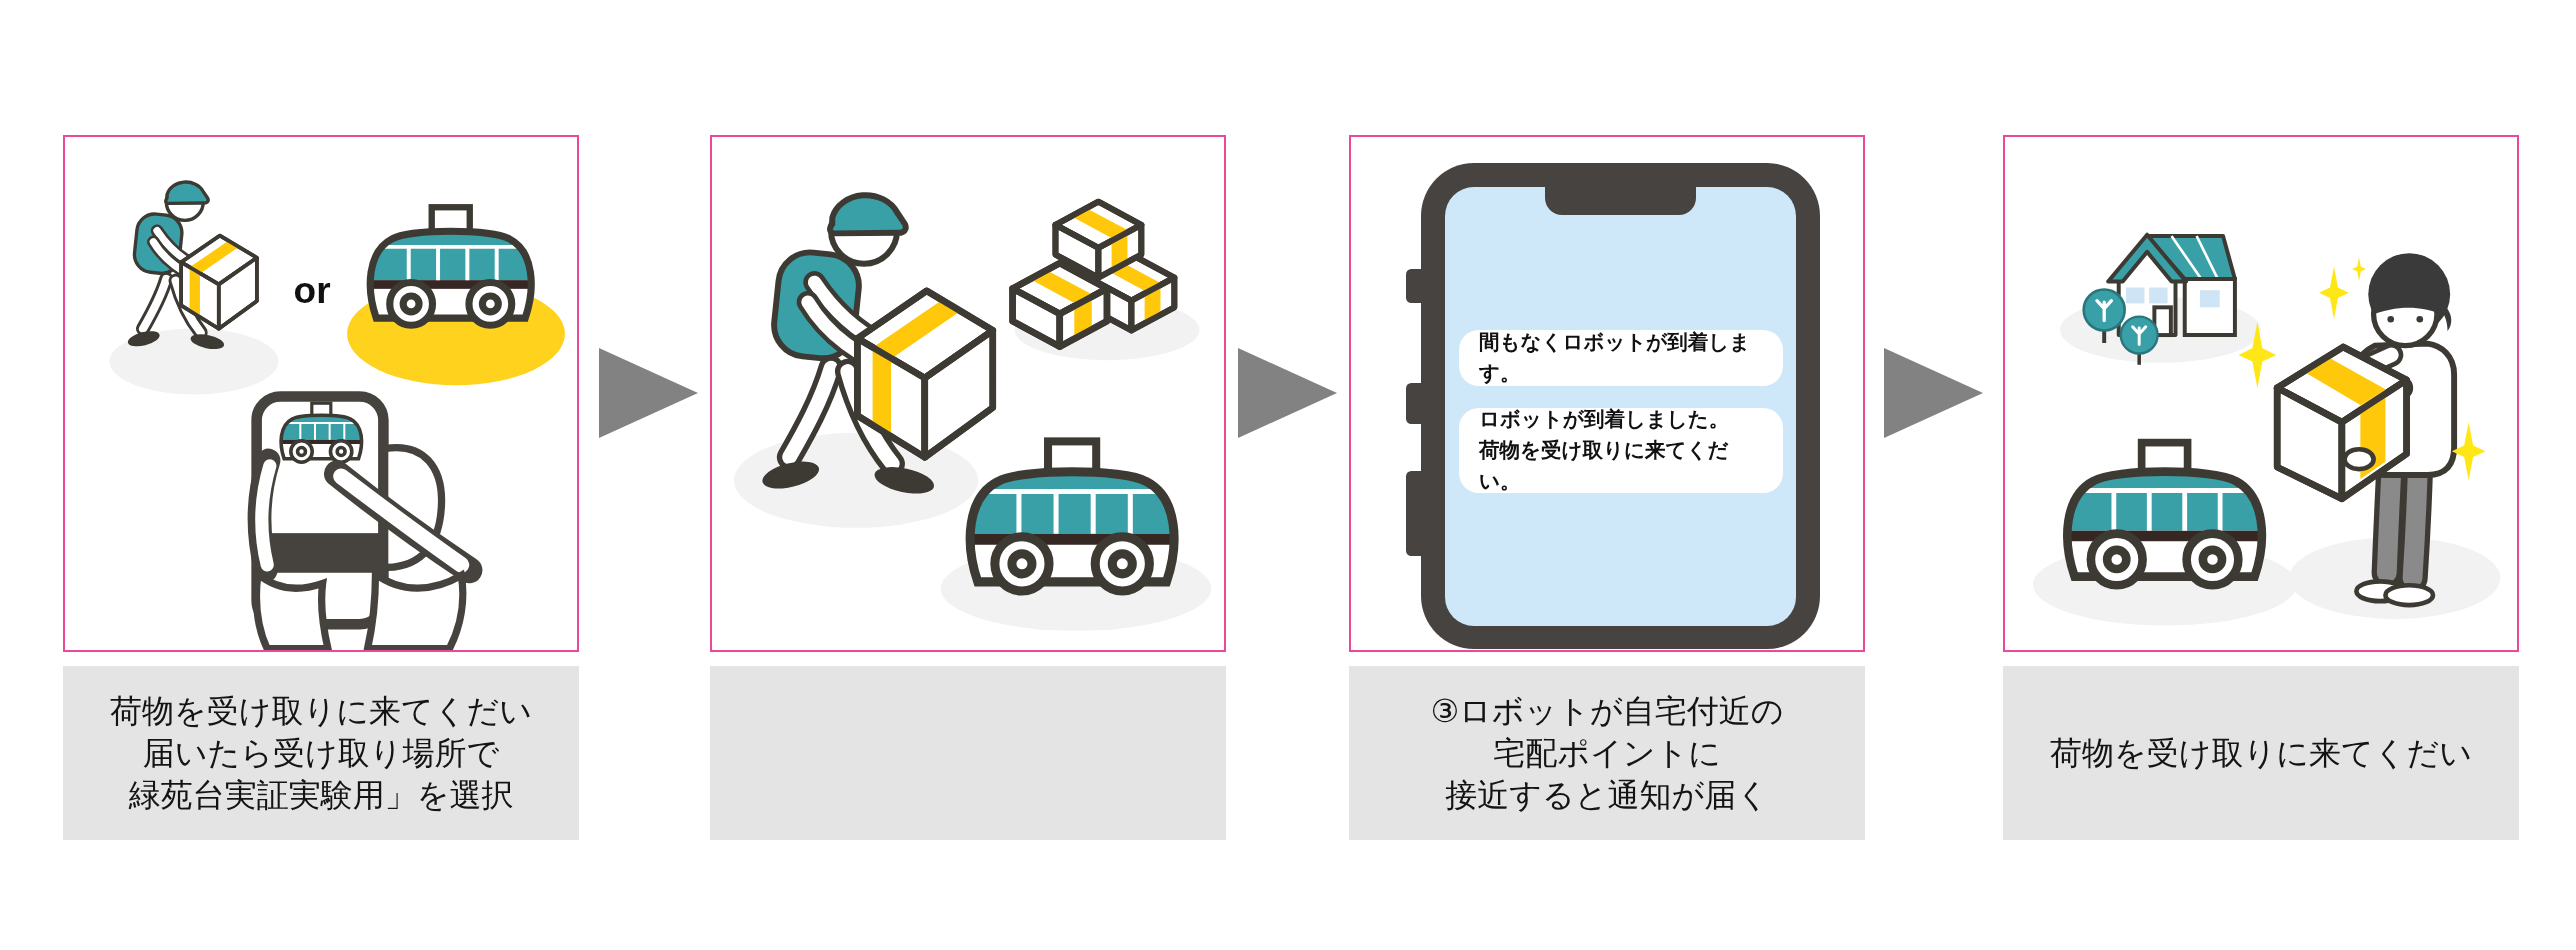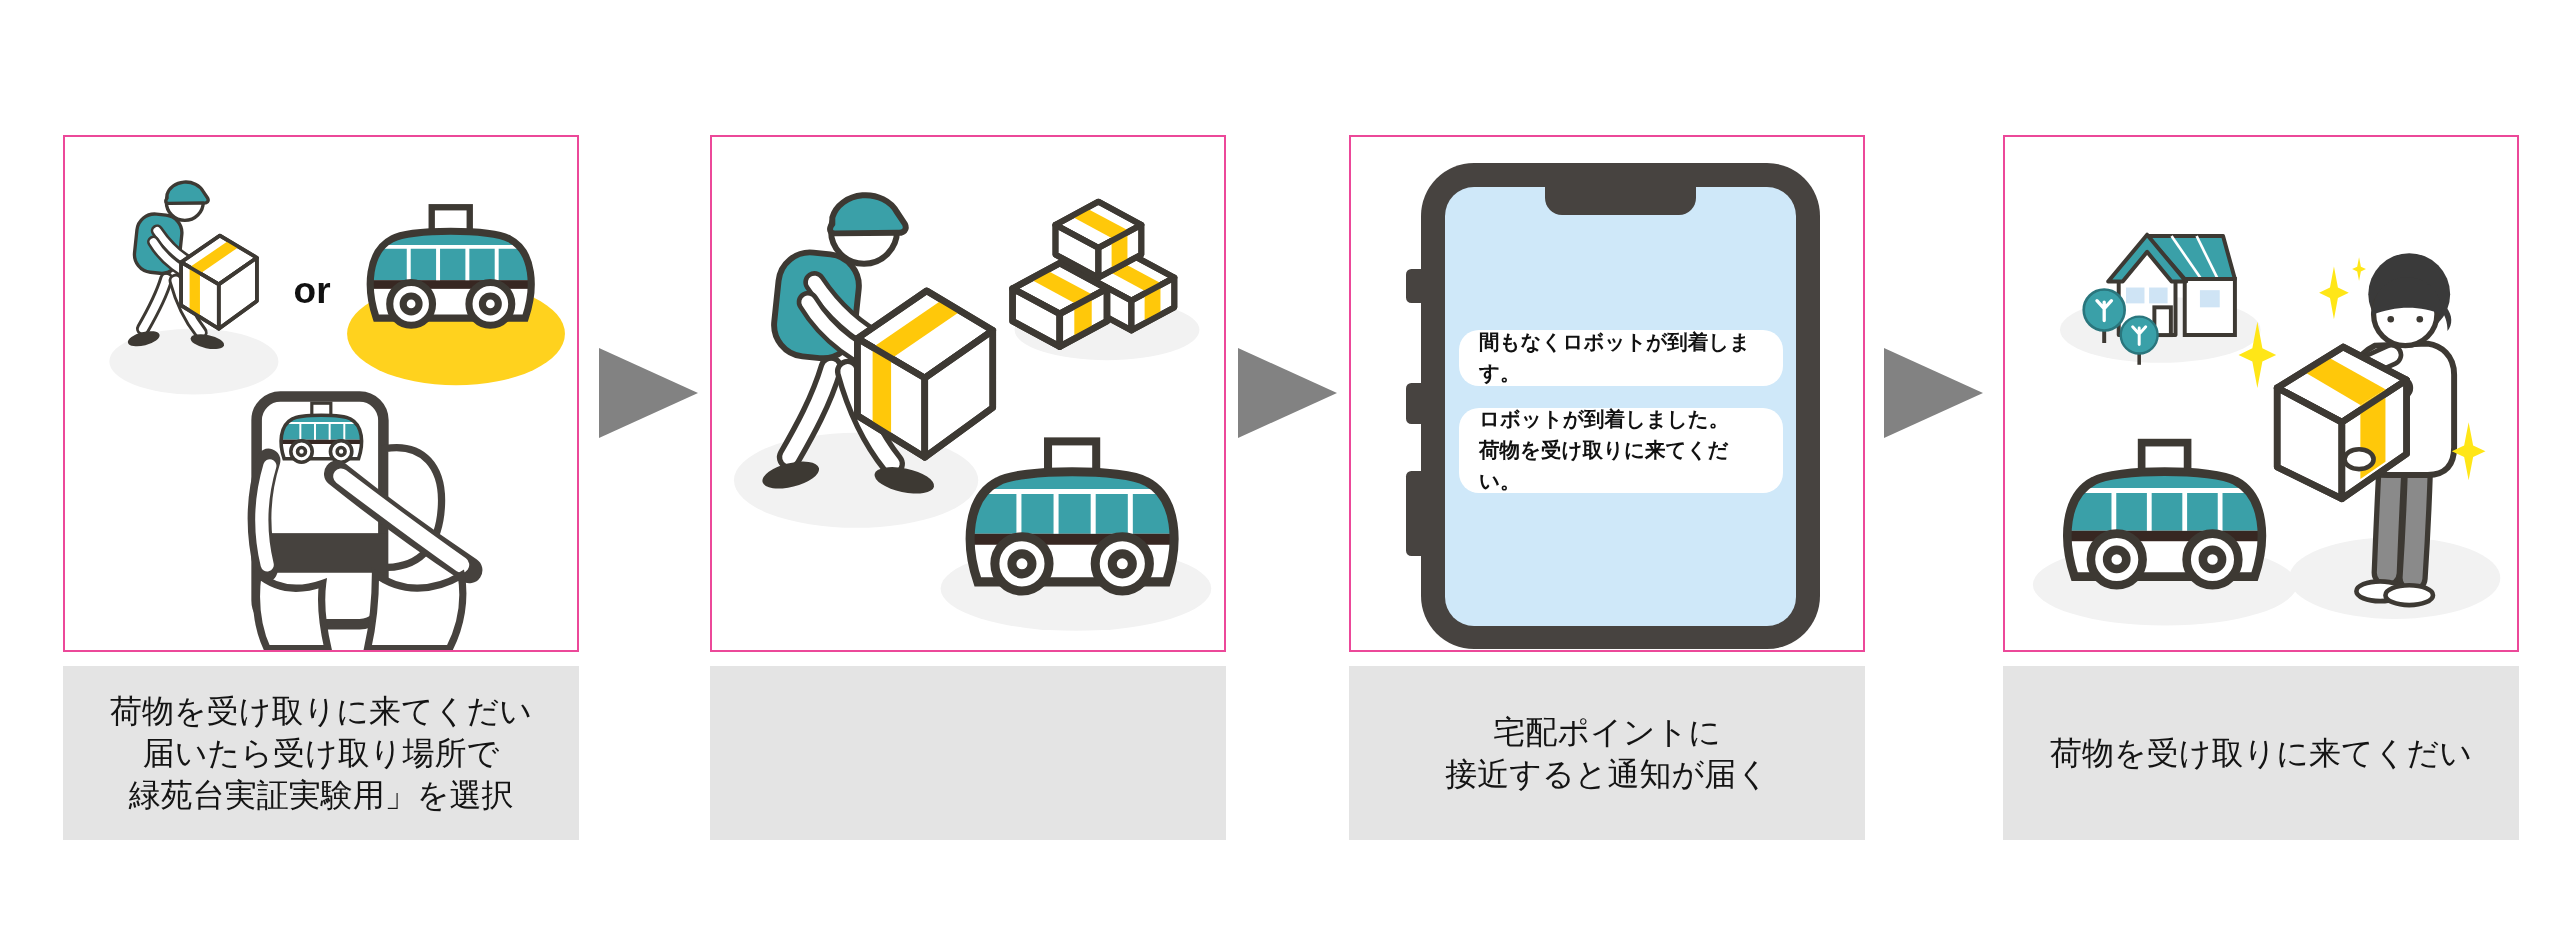--- a/index.html
+++ b/index.html
@@ -237,19 +237,20 @@
 <div class="arrow" id="arrow-3"></div>
 
 <div class="caption" id="caption-1">
   <div>荷物を受け取りに来てくだい</div>
   <div>届いたら受け取り場所で</div>
   <div>緑苑台実証実験用」を選択</div>
 </div>
 <div class="caption" id="caption-2">
 </div>
 <div class="caption" id="caption-3">
+  <div>③ロボットが自宅付近の</div>
   <div>宅配ポイントに</div>
   <div>接近すると通知が届く</div>
 </div>
 <div class="caption" id="caption-4">
   <div>荷物を受け取りに来てくだい</div>
 </div>
 
 
 </body></html>

